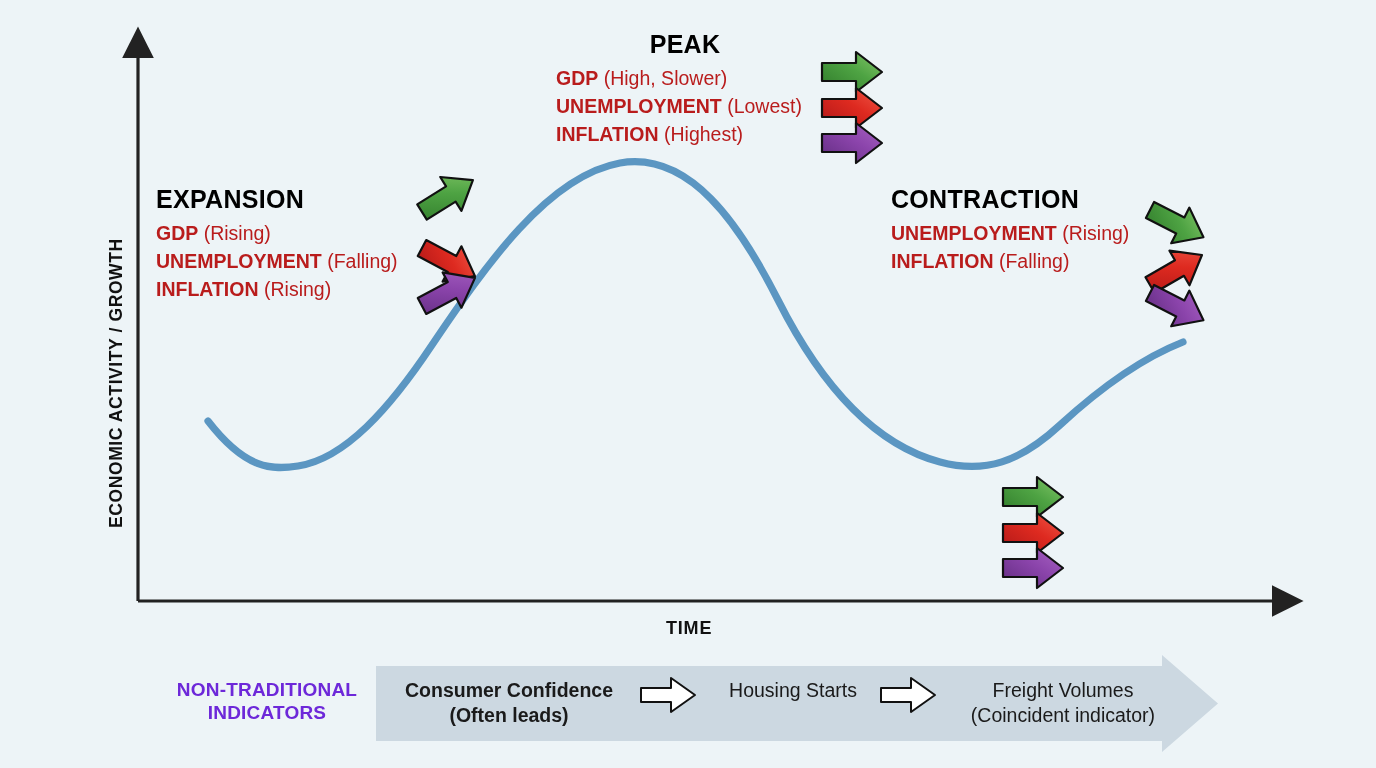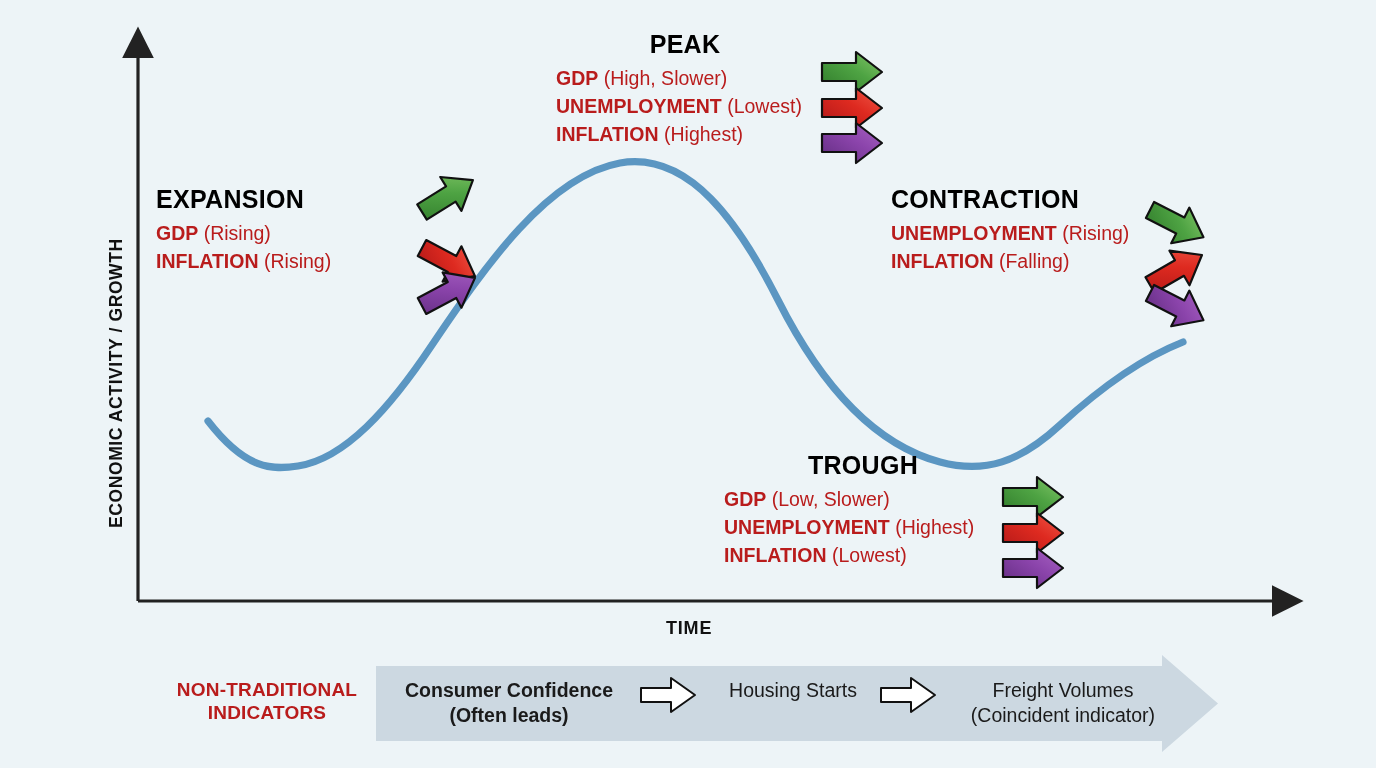--- a/index.html
+++ b/index.html
@@ -49,21 +49,21 @@
     letter-spacing:0.8px;
     color:#111;
   }
 
   .nti-label{
     position:absolute;
     font-weight:bold;
     font-size:19px;
     line-height:1.2;
     letter-spacing:0.2px;
-    color:#b91c1c;
+    color:#6d28d9;
     text-align:center;
     white-space:nowrap;
   }
   .bar-item{
     position:absolute;
     text-align:center;
     font-size:19.5px;
     line-height:1.3;
     color:#1a1a1a;
     white-space:nowrap;
@@ -114,20 +114,24 @@
   <div class="axis-xlabel" style="left:666px; top:618px;">TIME</div>
 
   <div class="phase" style="left:156px; top:186px;">
     <div class="phase-title">EXPANSION</div>
     <div class="metric-list">
       <div class="metric">
         <b>GDP</b>
         <span class="val">(Rising)</span>
       </div>
       <div class="metric">
+        <b>UNEMPLOYMENT</b>
+        <span class="val">(Falling)</span>
+      </div>
+      <div class="metric">
         <b>INFLATION</b>
         <span class="val">(Rising)</span>
       </div>
     </div>
   </div>
 
   <div class="phase" style="left:556px; top:31px;">
     <div class="phase-title" style="text-align:center;width:258px;">PEAK</div>
     <div class="metric-list">
       <div class="metric">
@@ -152,37 +156,20 @@
         <b>UNEMPLOYMENT</b>
         <span class="val">(Rising)</span>
       </div>
       <div class="metric">
         <b>INFLATION</b>
         <span class="val">(Falling)</span>
       </div>
     </div>
   </div>
 
-  <div class="phase" style="left:724px; top:452px;">
-    <div class="phase-title" style="text-align:center;width:278px;">TROUGH</div>
-    <div class="metric-list">
-      <div class="metric">
-        <b>GDP</b>
-        <span class="val">(Low, Slower)</span>
-      </div>
-      <div class="metric">
-        <b>UNEMPLOYMENT</b>
-        <span class="val">(Highest)</span>
-      </div>
-      <div class="metric">
-        <b>INFLATION</b>
-        <span class="val">(Lowest)</span>
-      </div>
-    </div>
-  </div>
 
   <svg class="layer" viewBox="0 0 1376 768">
 
     <g transform="translate(422,212) rotate(-32)">
       <path d="M0,-9 L34,-9 L34,-20 L60,0 L34,20 L34,9 L0,9 Z" fill="url(#gGreen)" stroke="#111" stroke-width="2.2" stroke-linejoin="round"></path>
     </g>
     <g transform="translate(422,248) rotate(28)">
       <path d="M0,-9 L34,-9 L34,-20 L60,0 L34,20 L34,9 L0,9 Z" fill="url(#gRed)" stroke="#111" stroke-width="2.2" stroke-linejoin="round"></path>
     </g>
     <g transform="translate(422,306) rotate(-28)">

